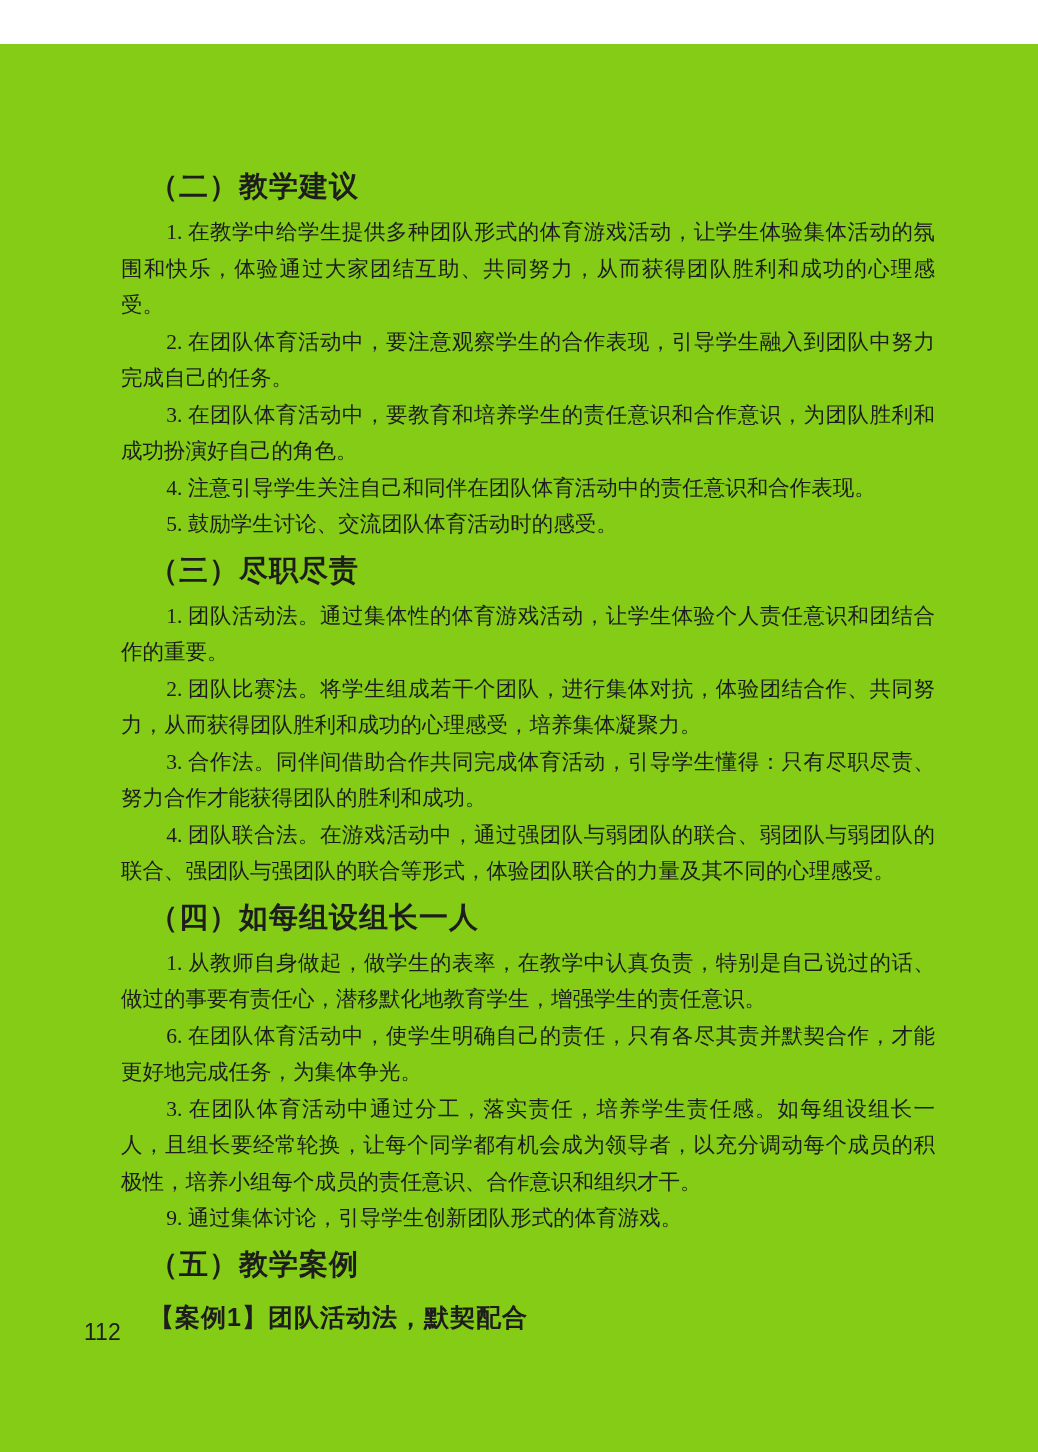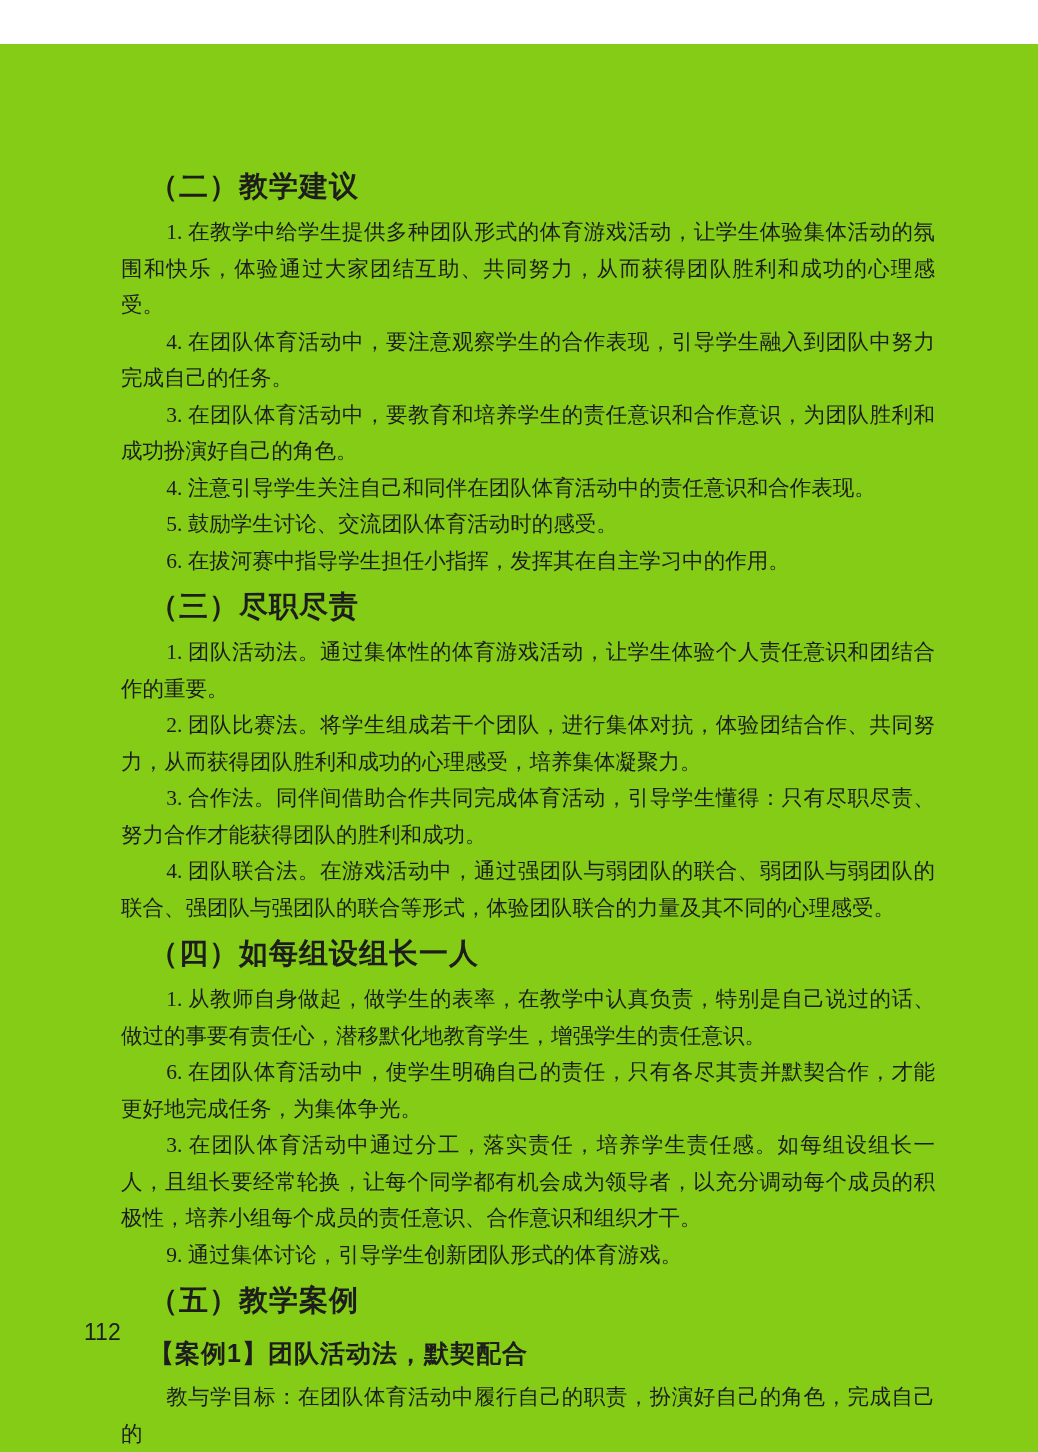--- a/index.html
+++ b/index.html
@@ -54,38 +54,36 @@
   }
 </style>
 </head>
 <body>
 
 <div class="page">
   <main class="content">
 
     <h2 class="section-heading first">（二）教学建议</h2>
     <p class="body-para">1. 在教学中给学生提供多种团队形式的体育游戏活动，让学生体验集体活动的氛围和快乐，体验通过大家团结互助、共同努力，从而获得团队胜利和成功的心理感受。</p>
-    <p class="body-para">4. 在团队体育活动中，要注意观察学生的合作表现，引导学生融入到团队中努力完成自己的任务。</p>
+    <p class="body-para">2. 在团队体育活动中，要注意观察学生的合作表现，引导学生融入到团队中努力完成自己的任务。</p>
     <p class="body-para">3. 在团队体育活动中，要教育和培养学生的责任意识和合作意识，为团队胜利和成功扮演好自己的角色。</p>
     <p class="body-para">4. 注意引导学生关注自己和同伴在团队体育活动中的责任意识和合作表现。</p>
     <p class="body-para">5. 鼓励学生讨论、交流团队体育活动时的感受。</p>
-    <p class="body-para">6. 在拔河赛中指导学生担任小指挥，发挥其在自主学习中的作用。</p>
 
     <h2 class="section-heading">（三）尽职尽责</h2>
     <p class="body-para">1. 团队活动法。通过集体性的体育游戏活动，让学生体验个人责任意识和团结合作的重要。</p>
     <p class="body-para">2. 团队比赛法。将学生组成若干个团队，进行集体对抗，体验团结合作、共同努力，从而获得团队胜利和成功的心理感受，培养集体凝聚力。</p>
     <p class="body-para">3. 合作法。同伴间借助合作共同完成体育活动，引导学生懂得：只有尽职尽责、努力合作才能获得团队的胜利和成功。</p>
     <p class="body-para">4. 团队联合法。在游戏活动中，通过强团队与弱团队的联合、弱团队与弱团队的联合、强团队与强团队的联合等形式，体验团队联合的力量及其不同的心理感受。</p>
 
     <h2 class="section-heading">（四）如每组设组长一人</h2>
     <p class="body-para">1. 从教师自身做起，做学生的表率，在教学中认真负责，特别是自己说过的话、做过的事要有责任心，潜移默化地教育学生，增强学生的责任意识。</p>
     <p class="body-para">6. 在团队体育活动中，使学生明确自己的责任，只有各尽其责并默契合作，才能更好地完成任务，为集体争光。</p>
     <p class="body-para">3. 在团队体育活动中通过分工，落实责任，培养学生责任感。如每组设组长一人，且组长要经常轮换，让每个同学都有机会成为领导者，以充分调动每个成员的积极性，培养小组每个成员的责任意识、合作意识和组织才干。</p>
     <p class="body-para">9. 通过集体讨论，引导学生创新团队形式的体育游戏。</p>
 
     <h2 class="section-heading">（五）教学案例</h2>
     <h3 class="case-heading">【案例1】团队活动法，默契配合</h3>
-    <p class="body-para">教与学目标：在团队体育活动中履行自己的职责，扮演好自己的角色，完成自己的</p>
 
   </main>
 
   <div class="page-number">112</div>
 </div>
 
 </body></html>

